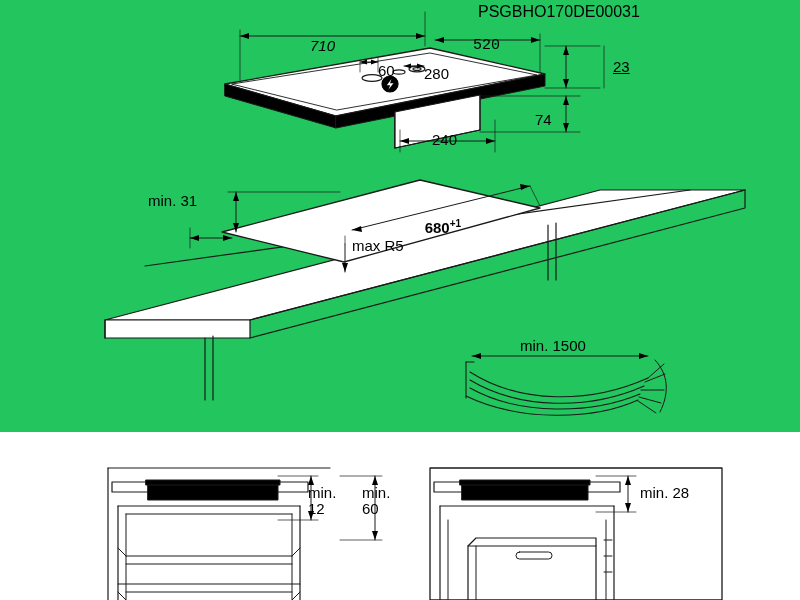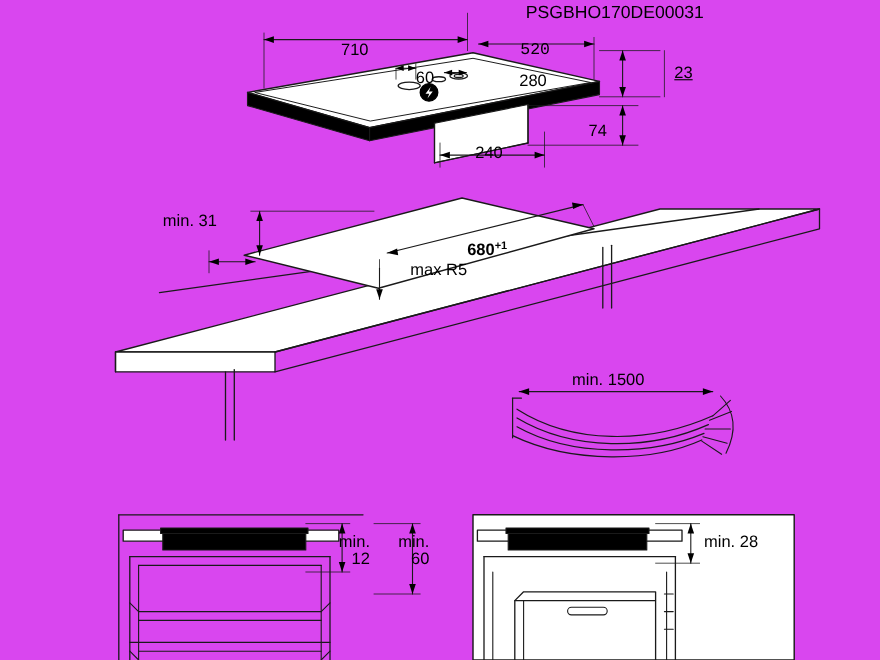--- a/index.html
+++ b/index.html
@@ -10,23 +10,22 @@
   body {
     width: 800px;
     height: 600px;
     font-family: "Liberation Sans", sans-serif;
     color: #000000;
     overflow: hidden;
   }
   #sheet {
     position: relative;
     width: 800px;
-    height: 600px;
-    background: #d946ef;
-    text-align: right;
+    height: 432px;
+    background: #22c55e;
   }
   #sheet svg.layer {
     position: absolute;
     left: 0;
     top: 0;
     width: 800px;
     height: 600px;
   }
   .lbl {
     position: absolute;
@@ -280,42 +279,42 @@
         <path d="M628,512 l-3,-9 h6 z" fill="#000000" stroke="none"></path>
         <line x1="596" y1="476" x2="636" y2="476" stroke-width="0.7"></line>
         <line x1="596" y1="512" x2="636" y2="512" stroke-width="0.7"></line>
       </g>
 
     </g>
   </svg>
 
   <div class="lbl code" style="left:478px; top:4px;">PSGBHO170DE00031</div>
 
-  <div class="lbl" style="left:310px; top:38px;">710</div>
+  <div class="lbl" style="left:310px; top:38px;font-style:italic;">710</div>
 
   <div class="lbl" style="left:473px; top:38px;font-family:Liberation Mono, monospace;">520</div>
 
   <div class="lbl" style="left:378px; top:63px;">60</div>
 
-  <div class="lbl" style="left:424px; top:66px;margin-left:48px;">280</div>
+  <div class="lbl" style="left:424px; top:66px;">280</div>
 
   <div class="lbl" style="left:613px; top:59px;text-decoration:underline;">23</div>
 
   <div class="lbl" style="left:535px; top:112px;">74</div>
 
   <div class="lbl" style="left:432px; top:132px;">240</div>
 
   <div class="lbl" style="left:148px; top:193px;">min. 31</div>
 
 
   <div class="lbl" style="left:408px; top:203px;font-weight:bold;">
     <span>680</span><span class="sup">+1</span>
   </div>
 
-  <div class="lbl" style="left:352px; top:238px;margin-left:21px;">max R5</div>
+  <div class="lbl" style="left:352px; top:238px;">max R5</div>
 
   <div class="lbl" style="left:520px; top:338px;">min. 1500</div>
 
   <div class="lbl" style="left:308px; top:485px; white-space:pre;">min.
 12</div>
 
   <div class="lbl" style="left:362px; top:485px; white-space:pre;">min.
 60</div>
 
   <div class="lbl" style="left:640px; top:485px;">min. 28</div>

